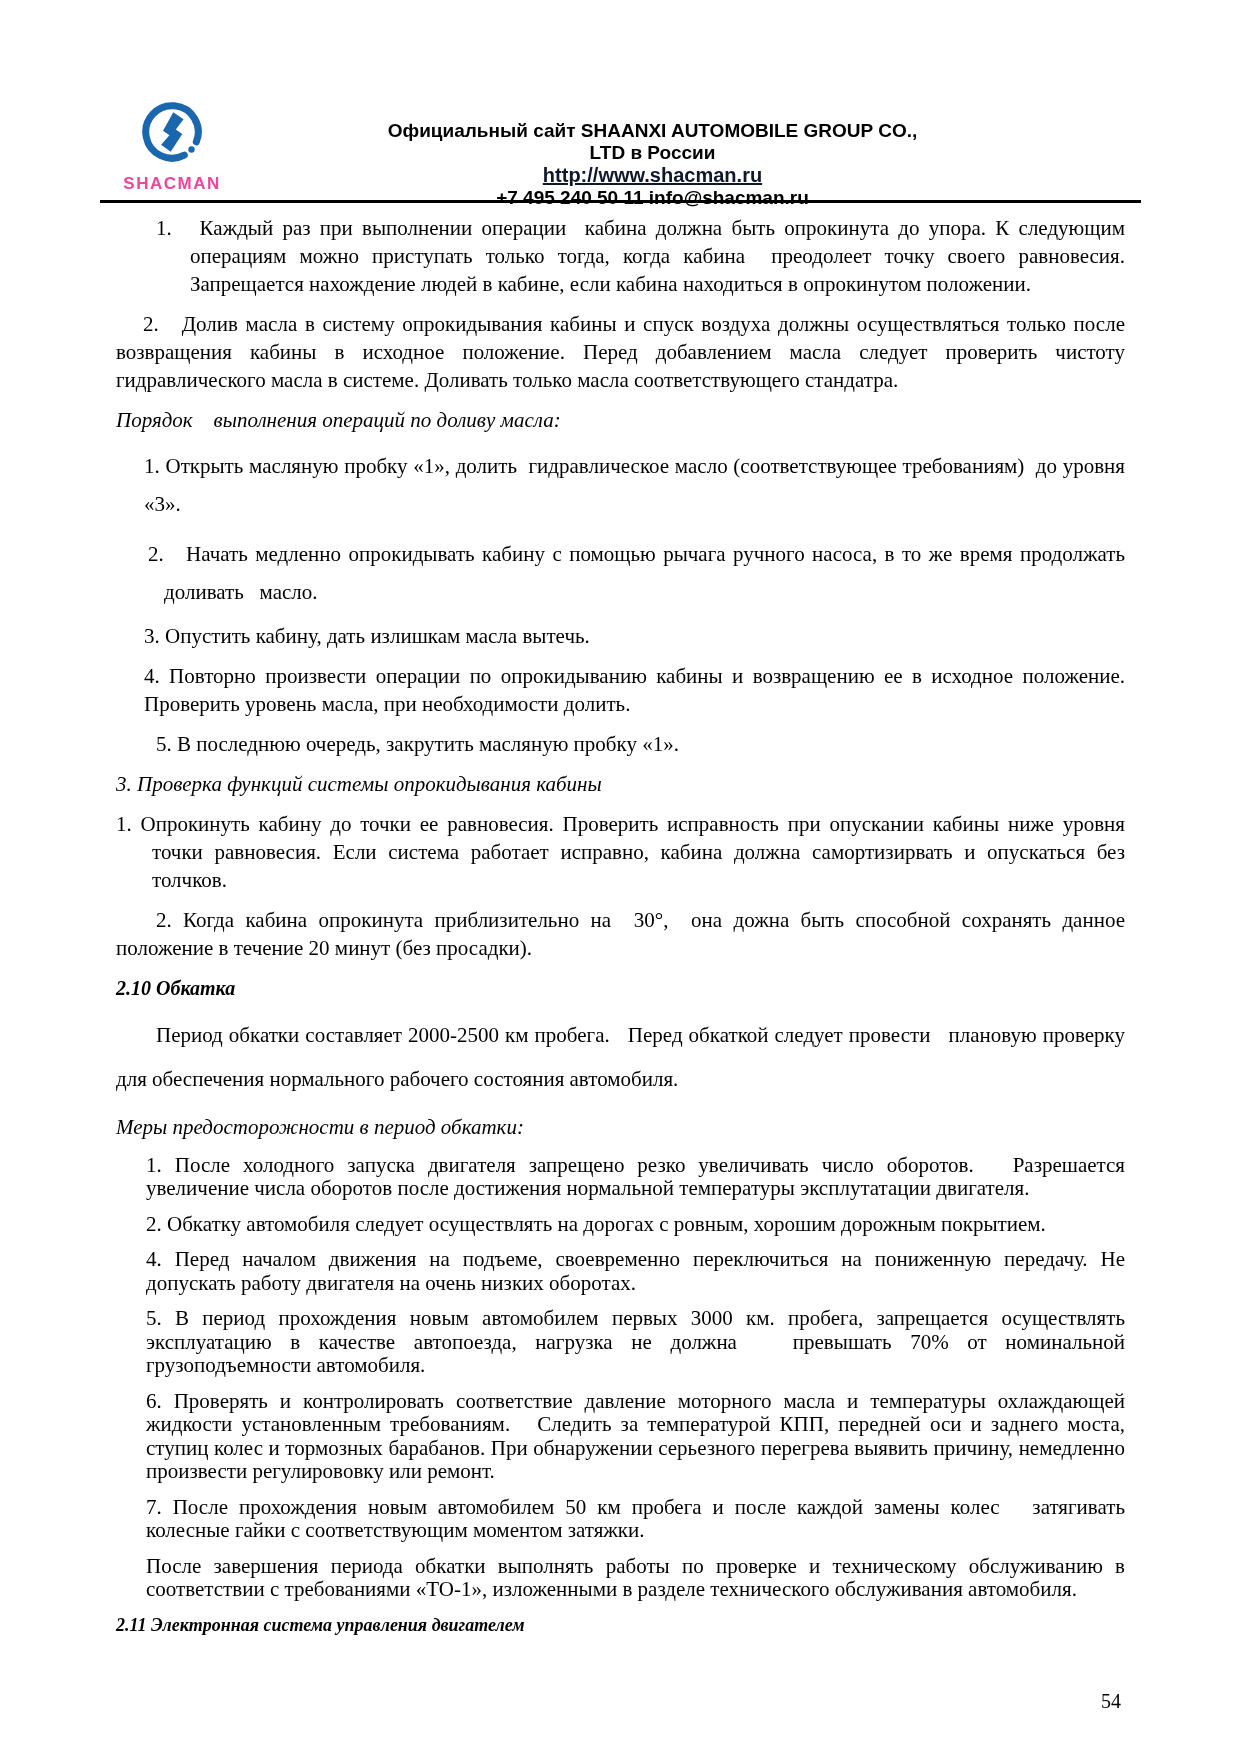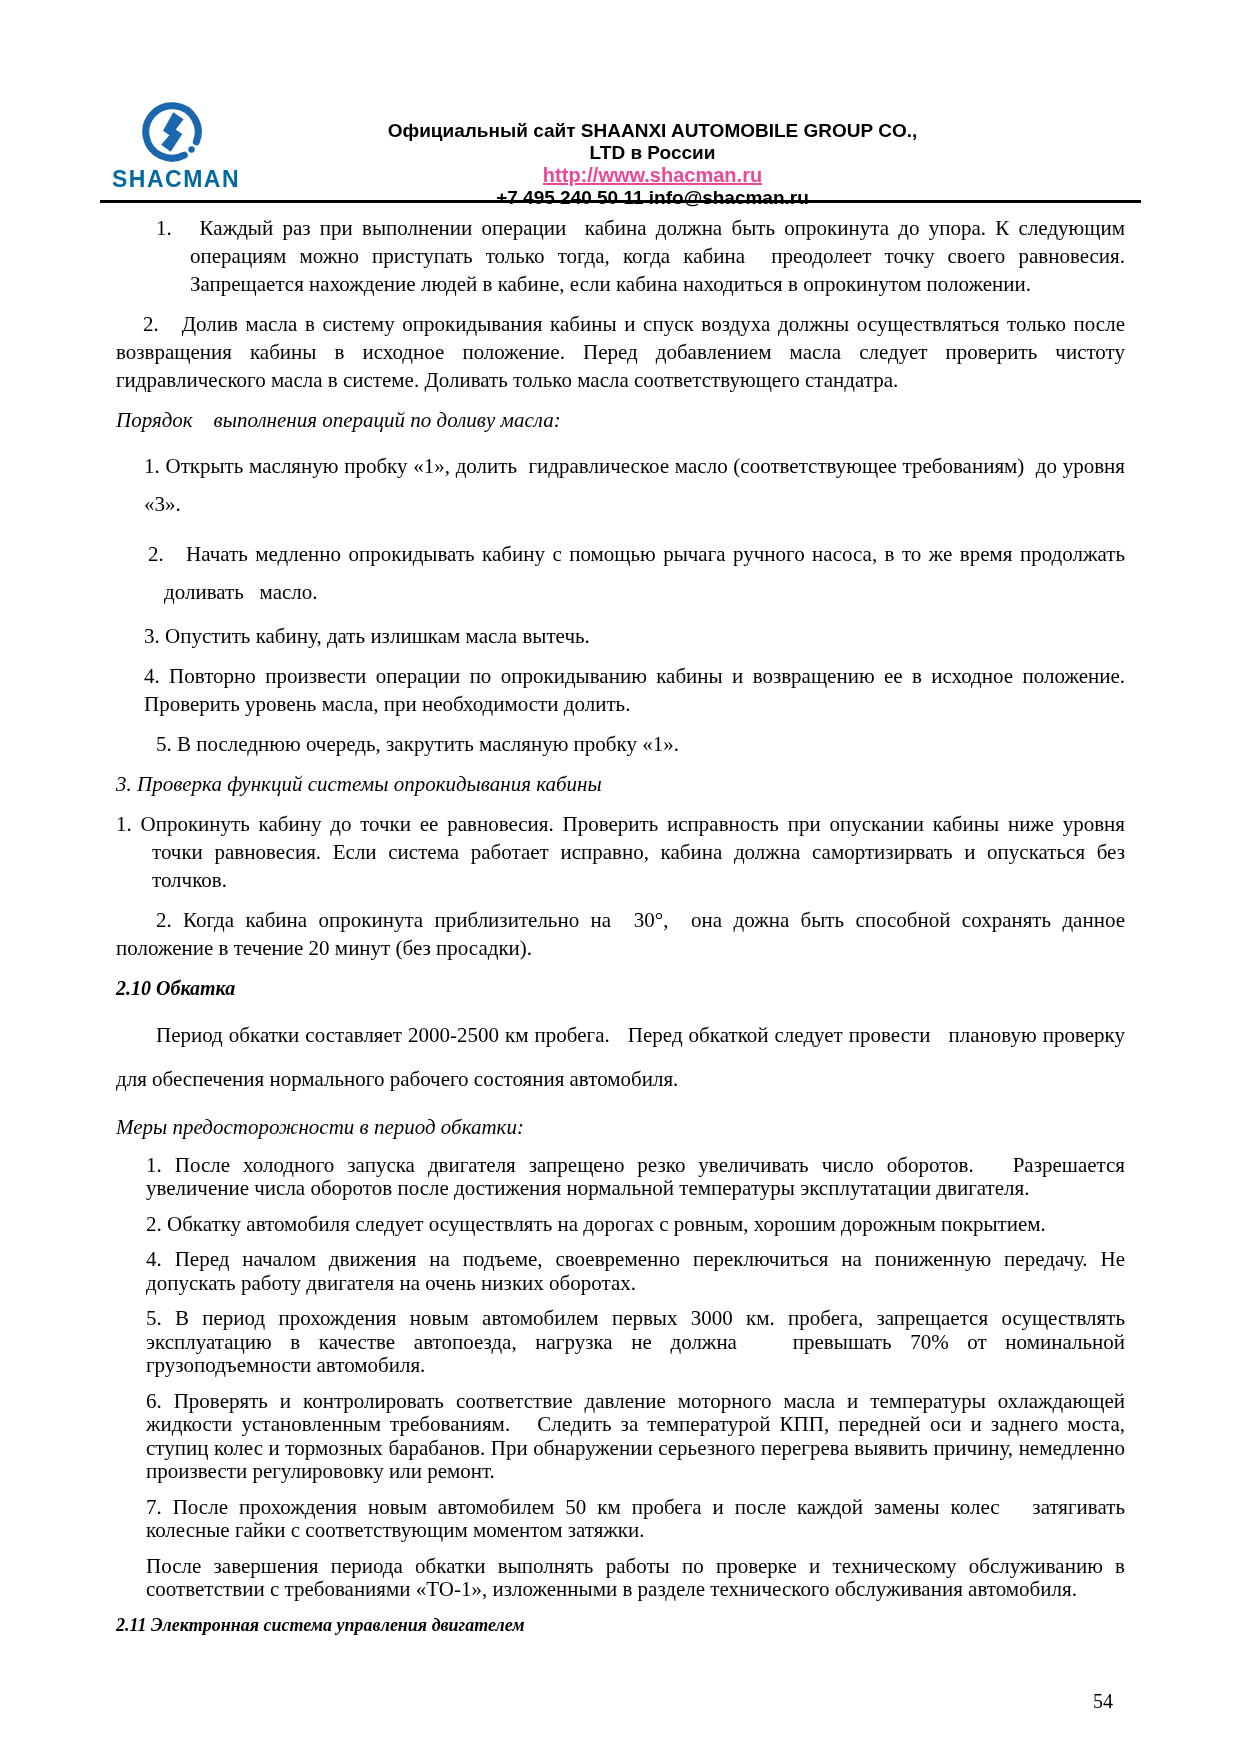--- a/index.html
+++ b/index.html
@@ -15,24 +15,24 @@
     box-sizing:border-box;
   }
   
   .header { position:relative; height:200px; }
   .logo-block {
     position:absolute; left:112px; top:100px;
     width:120px; text-align:center;
   }
   .logo-block svg { display:block; margin:0 auto; }
   .logo-word {
-    margin-top:2px;
+    margin-top:10px;
     font-family:"Liberation Sans", sans-serif;
-    font-weight:700; font-size:23px; letter-spacing:1.5px;
-    color:#0369a1;
+    font-weight:700; font-size:17px; letter-spacing:1.5px;
+    color:#ec4899;
   }
   .header-text {
     position:absolute; left:50%; top:120px;
     transform:translateX(-50%) translateX(32px);
     text-align:center; white-space:nowrap;
     font-family:"Liberation Sans", sans-serif;
     font-weight:700; font-size:19px; line-height:22px;
     color:#000;
   }
   .header-text a {
@@ -53,42 +53,42 @@
   .chk-h  { margin-top:26px; font-style:italic; text-align:left; }
   .chk-1  { margin-top:7px;  padding-left:36px; text-indent:-36px; }
   .chk-2  { margin-top:2px;  text-indent:40px; }
   .title-210 { margin-top:11px; font-weight:700; font-style:italic; font-size:20px; text-align:left; }
   .intro-210 { margin-top:16px; text-indent:40px; line-height:2.1; }
   .measures-h { margin:13px 0 48px 40px; font-style:italic; text-align:left; }
   .prec p { padding-left:30px; line-height:1.12; }
   .outro  { margin-top:19px; padding-left:30px; line-height:1.12; }
   .title-211 { margin-top:20px; font-weight:700; font-style:italic; font-size:18px; text-align:left; }
   .page-num {
-    position:absolute; right:128px; bottom:42px;
+    position:absolute; right:120px; bottom:42px;
     font-size:20px;
   }
 </style>
 </head>
 <body>
 
 <div class="page">
 
   <div class="header">
     <div class="logo-block">
       <svg width="64" height="64" viewBox="0 0 100 100" aria-hidden="true">
         <path d="M 69.2 86.2 A 41 41 0 1 1 88.0 65.4" fill="none" stroke="#1b67ae" stroke-width="11" stroke-linecap="round"></path>
         <circle cx="80.5" cy="77.4" r="5" fill="#1b67ae"></circle>
         <path d="M52 19 L68 30 L56 46 L66 53 L48 81 L33 70 L46 55 L36 48 Z" fill="#1b67ae"></path>
       </svg>
       <div class="logo-word">SHACMAN</div>
     </div>
     <div class="header-text">
       <div>Официальный сайт SHAANXI AUTOMOBILE GROUP CO.,</div>
       <div>LTD в России</div>
-      <div><a style="color:#ec4899;">http://www.shacman.ru</a></div>
+      <div><a style="color:#0f172a;">http://www.shacman.ru</a></div>
       <div>+7 495 240 50 11 info@shacman.ru</div>
     </div>
   </div>
 
   <div class="rule"></div>
 
   <div class="content">
 
     <p class="cab1">1.&nbsp;&nbsp; Каждый раз при выполнении операции&nbsp; кабина должна быть опрокинута до упора. К следующим операциям можно приступать только тогда, когда кабина&nbsp; преодолеет точку своего равновесия. Запрещается нахождение людей в кабине, если кабина находиться в опрокинутом положении.</p>
     <p class="cab2">2.&nbsp;&nbsp; Долив масла в систему опрокидывания кабины и спуск воздуха должны осуществляться только после возвращения кабины в исходное положение. Перед добавлением масла следует проверить чистоту гидравлического масла в системе. Доливать только масла соответствующего стандатра.</p>

